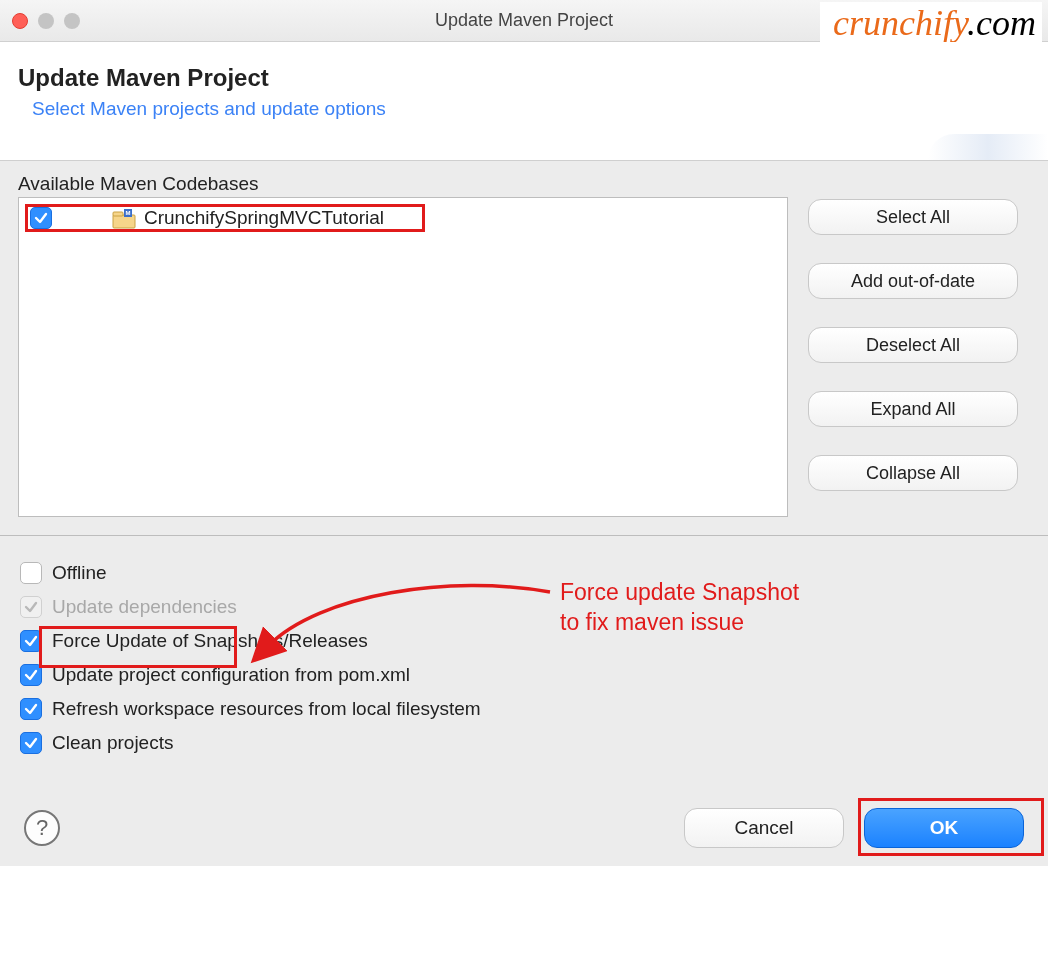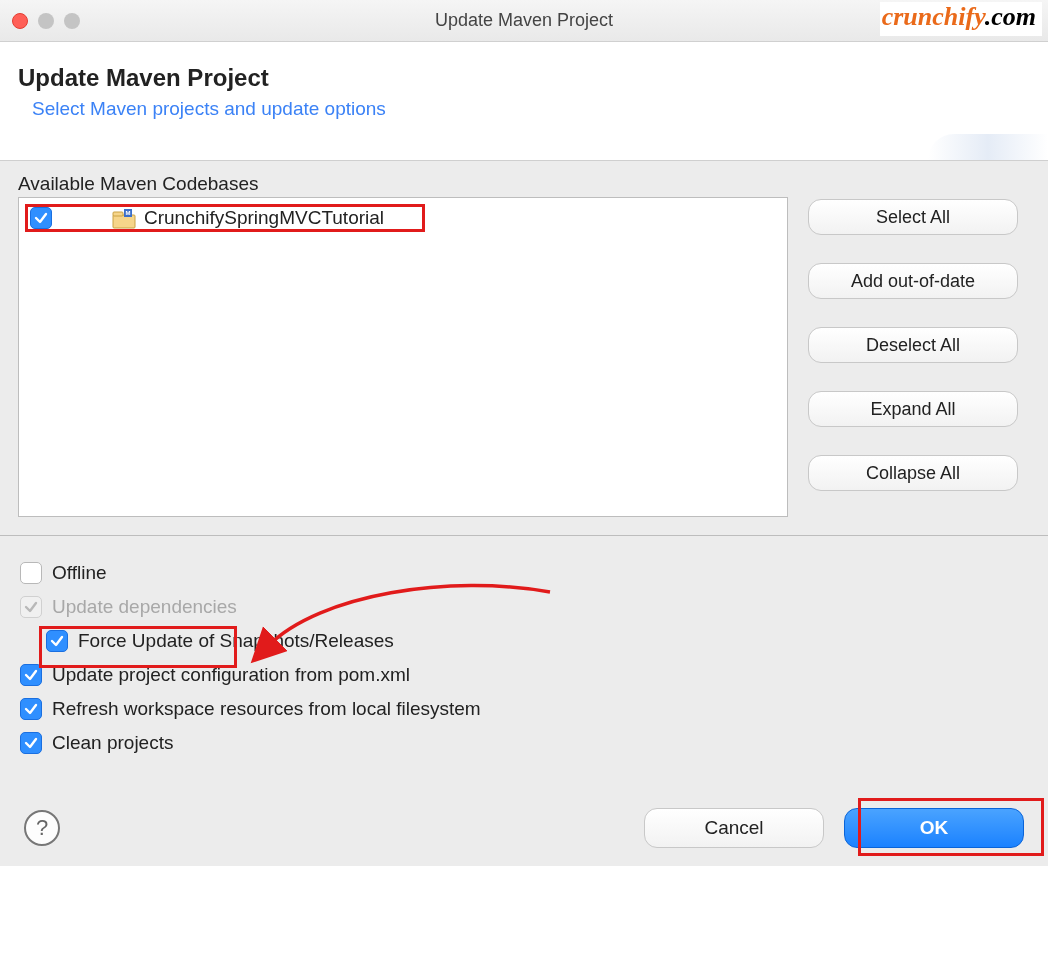--- a/index.html
+++ b/index.html
@@ -36,26 +36,26 @@
     left: 0; right: 0;
     text-align: center;
     font-size: 18px;
     color: #444;
     pointer-events: none;
   }
   .brand {
     position: absolute;
     right: 6px; top: 2px;
     font-family: "Comic Sans MS", cursive;
-    font-size: 26px;
-    font-weight: bold;
+    font-size: 36px;
+    font-weight: normal;
     font-style: italic;
     color: #000;
     background: #fff;
-    padding: 0 6px 4px 2px;
+    padding: 0 6px 4px 13px;
   }
   .brand .orange { color: #ea6a1a; }
 
   
   .header {
     background: #fff;
     padding: 16px 18px 40px 18px;
     border-bottom: 1px solid #cfcfcf;
     position: relative;
   }
@@ -145,21 +145,21 @@
     padding: 14px 20px 18px 20px;
     position: relative;
   }
   .opt {
     display: flex;
     align-items: center;
     gap: 10px;
     margin: 12px 0;
     font-size: 19px;
   }
-  .opt.indent { margin-left: 26px; }
+  .opt.indent { }
   .opt.disabled { color: #a8a8a8; }
 
   .chk {
     width: 22px; height: 22px;
     border-radius: 5px;
     border: 1px solid #b8b8b8;
     background: #fff;
     display: inline-flex;
     align-items: center;
     justify-content: center;
@@ -193,21 +193,21 @@
     border: 2px solid #777;
     border-radius: 50%;
     display: flex;
     align-items: center;
     justify-content: center;
     font-size: 22px;
     color: #666;
     cursor: pointer;
     background: #fdfdfd;
   }
-  .footer .mac-btn { width: 180px; height: 40px; font-size: 19px; }
+  .footer .mac-btn { width: 160px; height: 40px; font-size: 19px; }
 
   
   .annotation-text {
     position: absolute;
     color: #e11b1b;
     font-size: 23px;
     line-height: 1.3;
     font-family: Arial, sans-serif;
   }
   .arrow {
@@ -322,20 +322,24 @@
 
   <div class="opt">
     <span class="chk checked">
       <svg width="14" height="14" viewBox="0 0 14 14">
           <path d="M2 7 L6 11 L12 3" stroke="#fff" stroke-width="2.4" fill="none" stroke-linecap="round" stroke-linejoin="round"></path>
         </svg>
     </span>
     <span>Clean projects</span>
   </div>
 
+  <div class="annotation-text" style="left:560px; top:42px;">
+    <div>Force update Snapshot</div>
+    <div>to fix maven issue</div>
+  </div>
 
   <svg class="arrow" style="left:250px; top:28px;" width="320" height="110">
     <defs>
       <marker id="ah" markerWidth="12" markerHeight="12" refX="3" refY="5" orient="auto">
         <path d="M0,0 L10,5 L0,10 Z" fill="#e11b1b"></path>
       </marker>
     </defs>
     <path d="M300,28 C200,10 70,30 18,82" stroke="#e11b1b" stroke-width="3.5" fill="none" marker-end="url(#ah)"></path>
   </svg>
 

